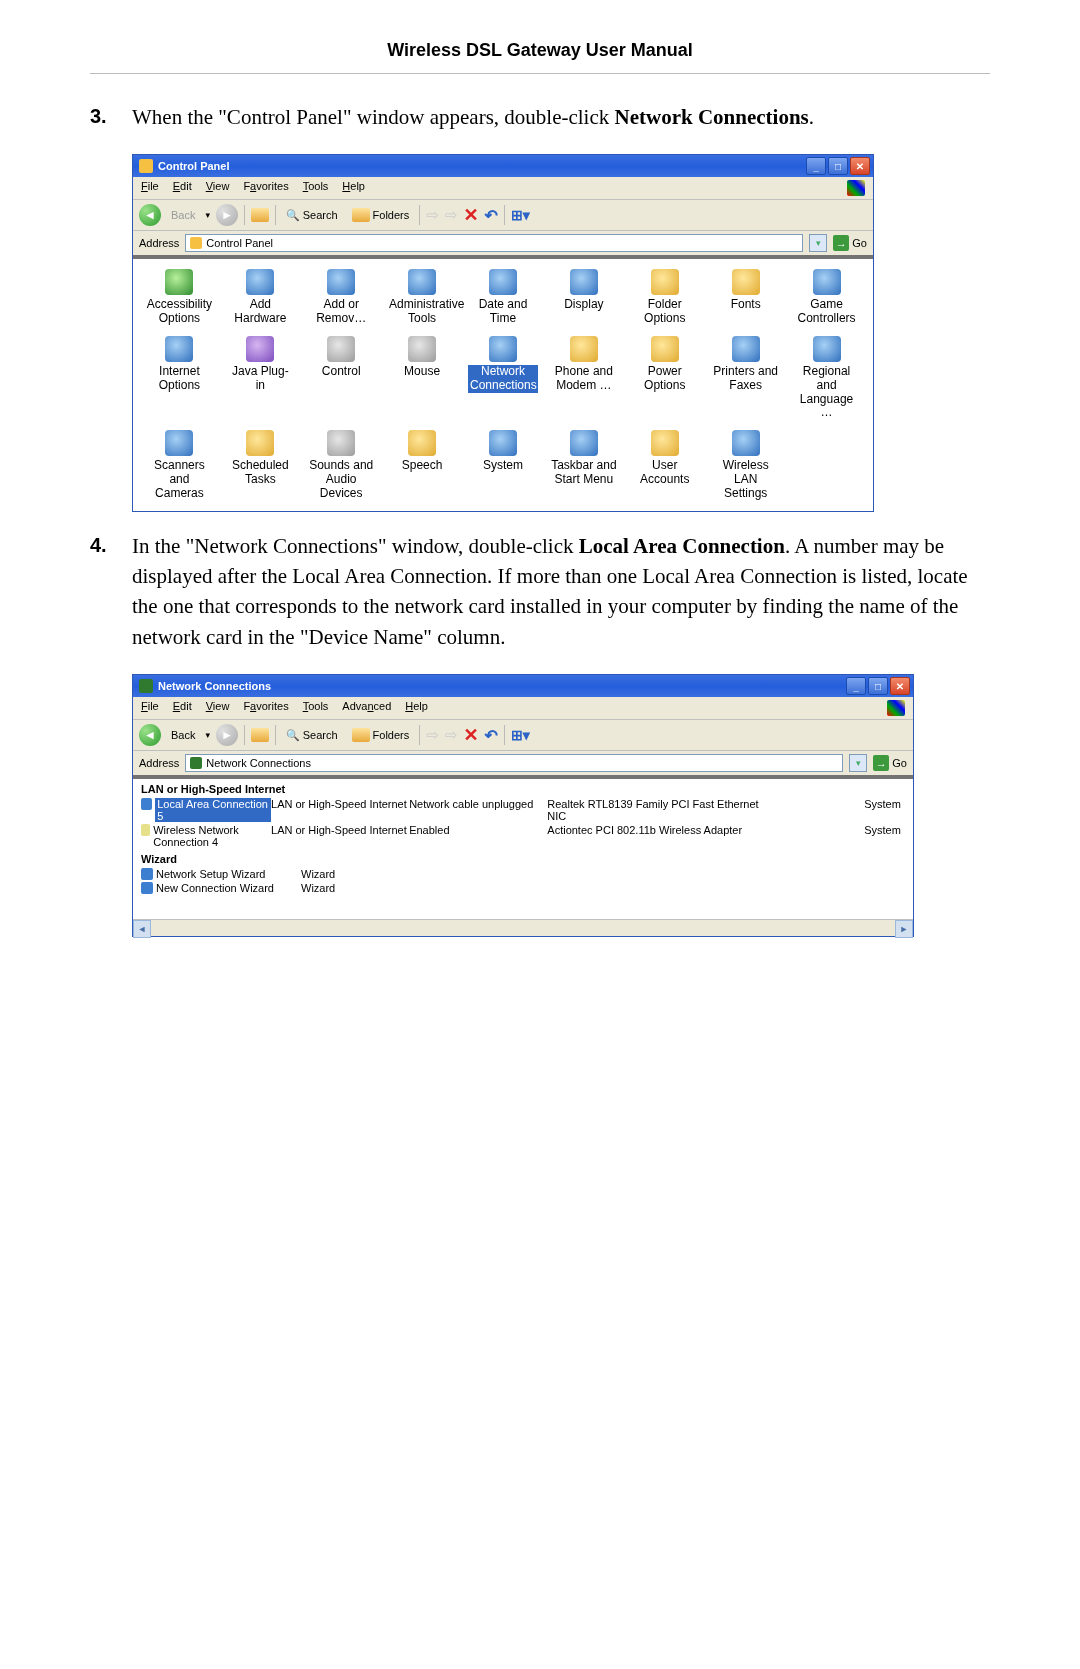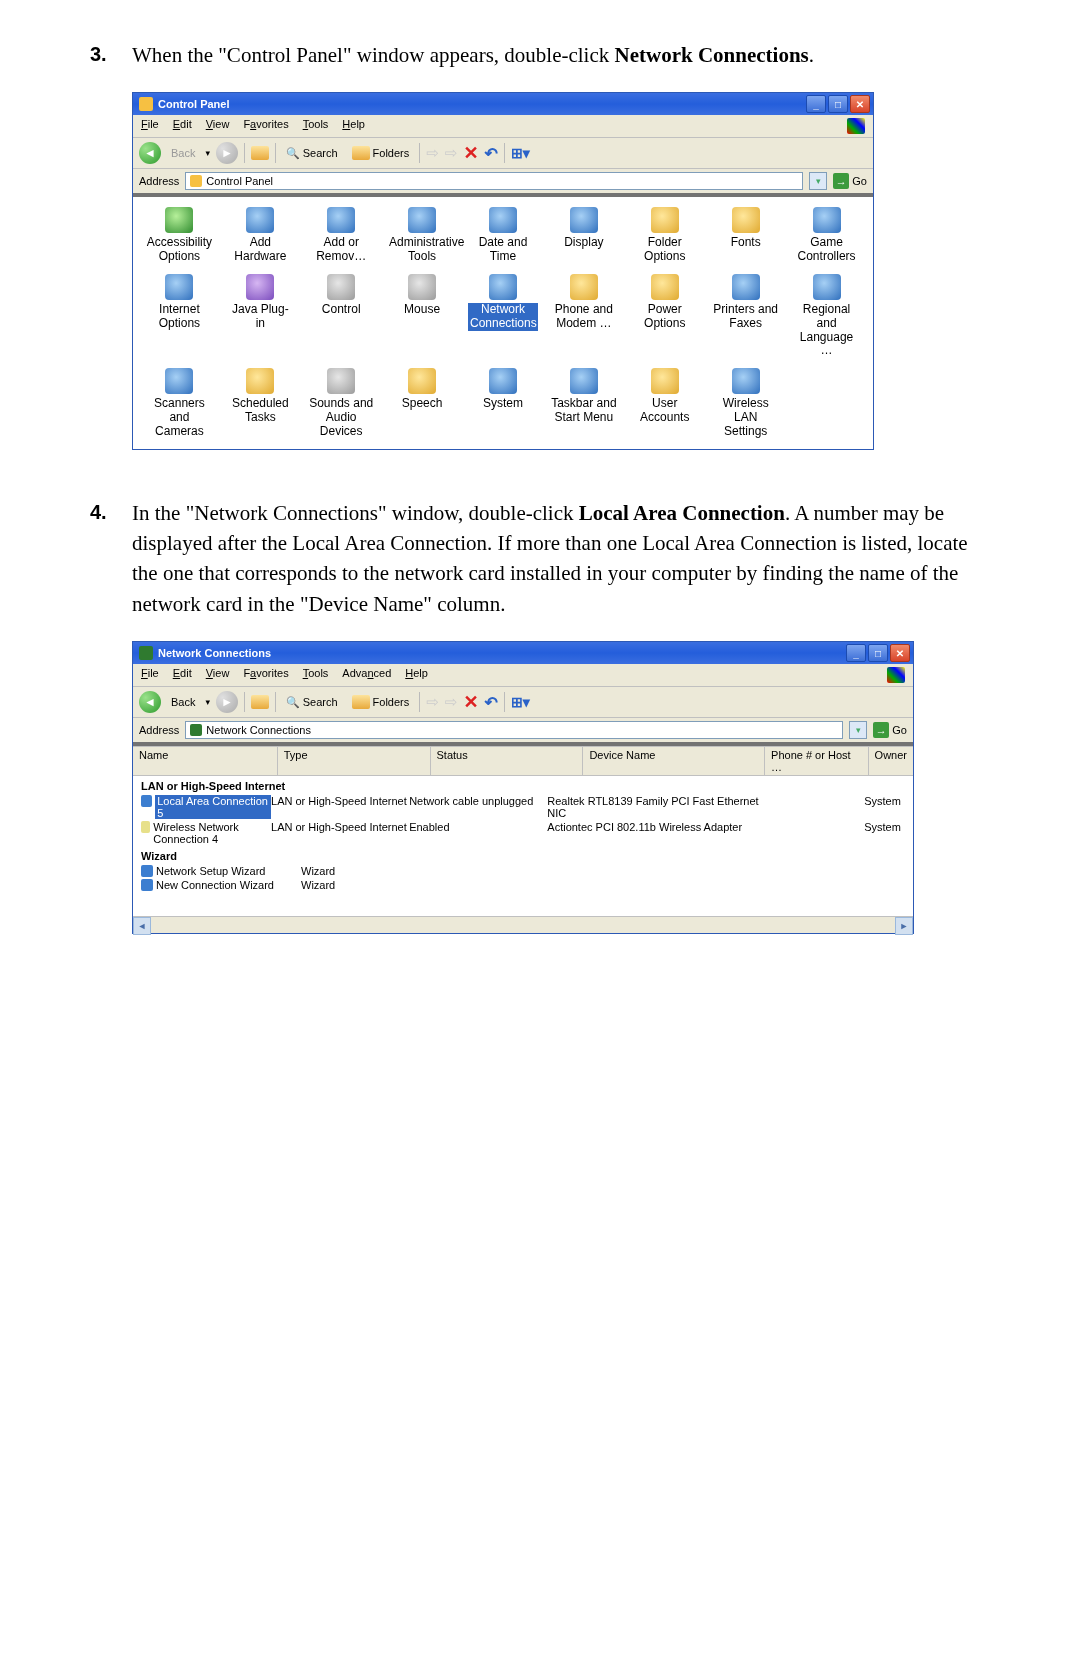--- a/index.html
+++ b/index.html
@@ -29,21 +29,21 @@
     line-height: 1.45;
   }
   .step-num {
     font-weight: bold;
     min-width: 42px;
     font-family: Arial, sans-serif;
     font-size: 20px;
   }
   .step-text b { font-weight: bold; }
   .win-shot {
-    margin: 10px 0 48px 42px;
+    margin: 10px 0 19px 42px;
     border: 1px solid #2c59b5;
     background: #22c55e;
     font-family: Tahoma, Arial, sans-serif;
     font-size: 11px;
     color: #000;
   }
   
   .titlebar {
     background: linear-gradient(to bottom, #3a6ee0 0%, #245edb 50%, #3a6ee0 100%);
     color: #fff;
@@ -117,20 +117,21 @@
     font-weight:bold;
     font-size:16px;
     border-top:1px solid #bbb;
     padding-top:12px;
   }
 </style>
 </head>
 <body>
 
 <div class="page">
+  <div class="header">Wireless DSL Gateway User Manual</div>
 
   <div class="step">
     <div class="step-num">3.</div>
     <div class="step-text">
       <span>When the "Control Panel" window appears, double-click </span><b>Network Connections</b><span>.</span>
     </div>
   </div>
 
   <div class="win-shot" style="width:740px;">
     <div class="titlebar">
@@ -350,28 +351,20 @@
       <span>Address</span>
       <div class="addr-field">
         <span style="width:12px;height:12px;background:#2f7a2f;border-radius:2px;"></span>
         <span>Network Connections</span>
       </div>
       <div class="addr-dd">▾</div>
       <div class="go-btn">
           <span class="go-sq">→</span>
           <span>Go</span>
         </div>
-    </div>
-    <div class="nc-cols">
-      <div style="width:160px;">Name</div>
-      <div style="width:170px;">Type</div>
-      <div style="width:170px;">Status</div>
-      <div style="width:205px;">Device Name</div>
-      <div style="width:110px;">Phone # or Host …</div>
-      <div style="flex:1;border-right:none;">Owner</div>
     </div>
     <div class="nc-body">
       <div class="nc-group">LAN or High-Speed Internet</div>
       <div id="nc-rows">
           <div class="nc-row">
             <div class="c-name">
               <span class="tiny-ic"></span>
               <span class="nc-sel">Local Area Connection 5</span>
             </div>
             <div class="c-type">LAN or High-Speed Internet</div>

